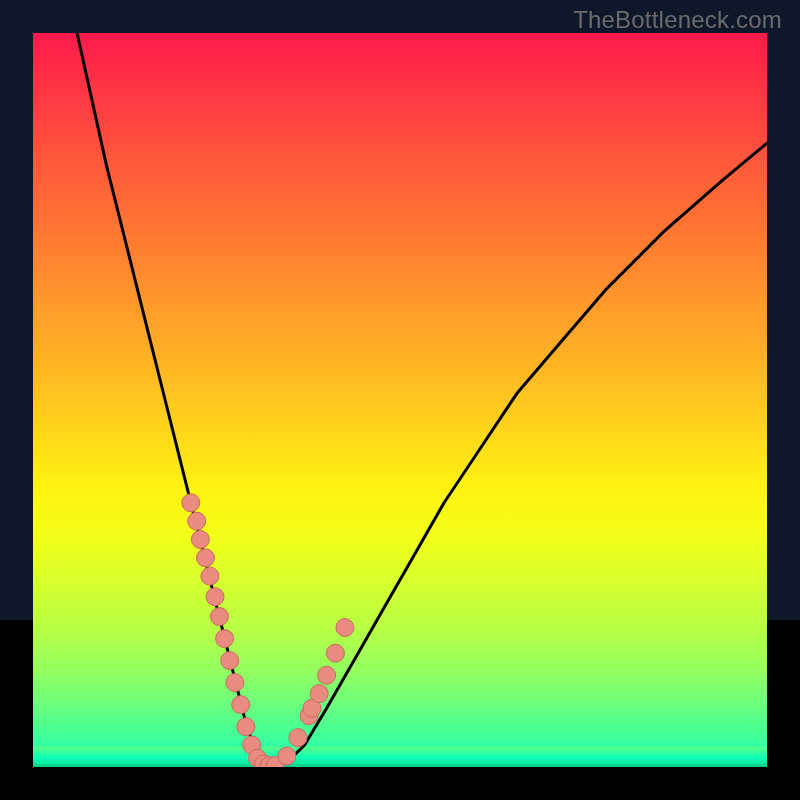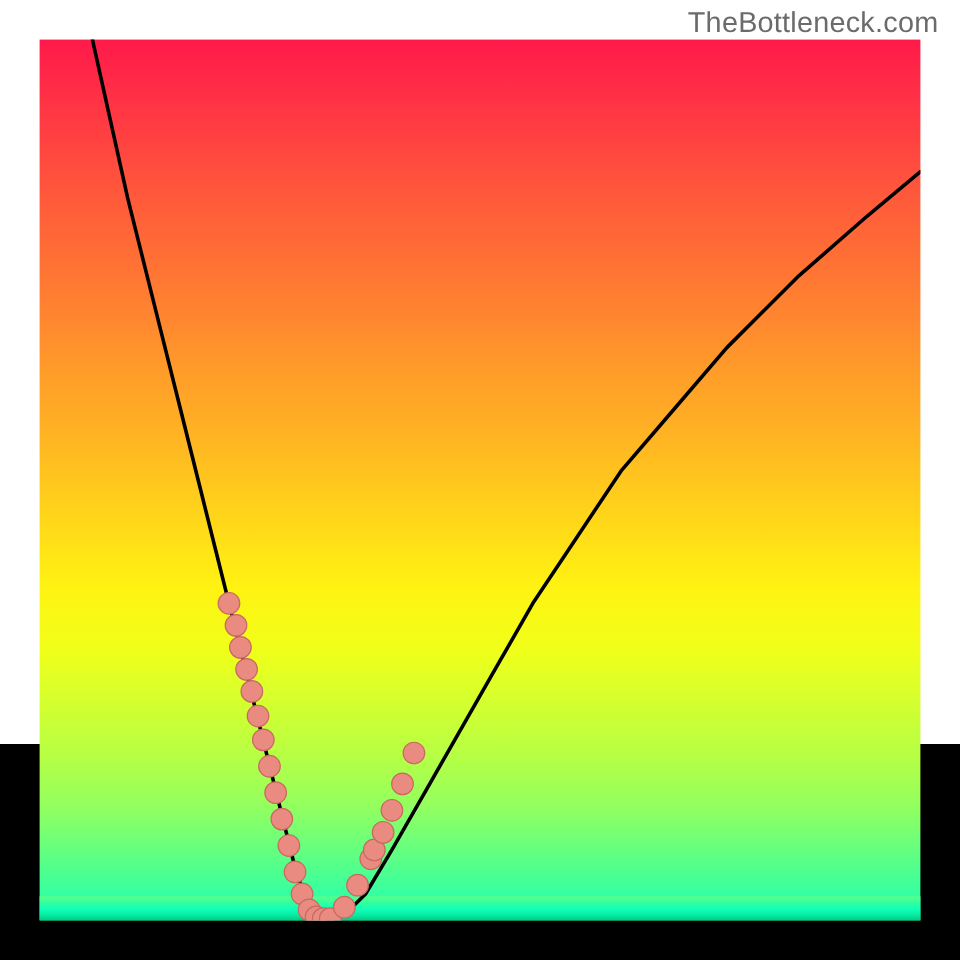--- a/index.html
+++ b/index.html
@@ -8,21 +8,21 @@
     width: 800px;
     height: 800px;
     overflow: hidden;
     background: #000;
     font-family: Arial, Helvetica, sans-serif;
   }
   .frame {
     position: relative;
     width: 800px;
     height: 620px;
-    background: #ffffff;
+    background: #0f172a;
   }
   .plot-area {
     position: absolute;
     left: 33px;
     top: 33px;
     width: 734px;
     height: 734px;
     background: linear-gradient(to bottom,
       #ff1a4b 0%,
       #ff2f46 6%,

